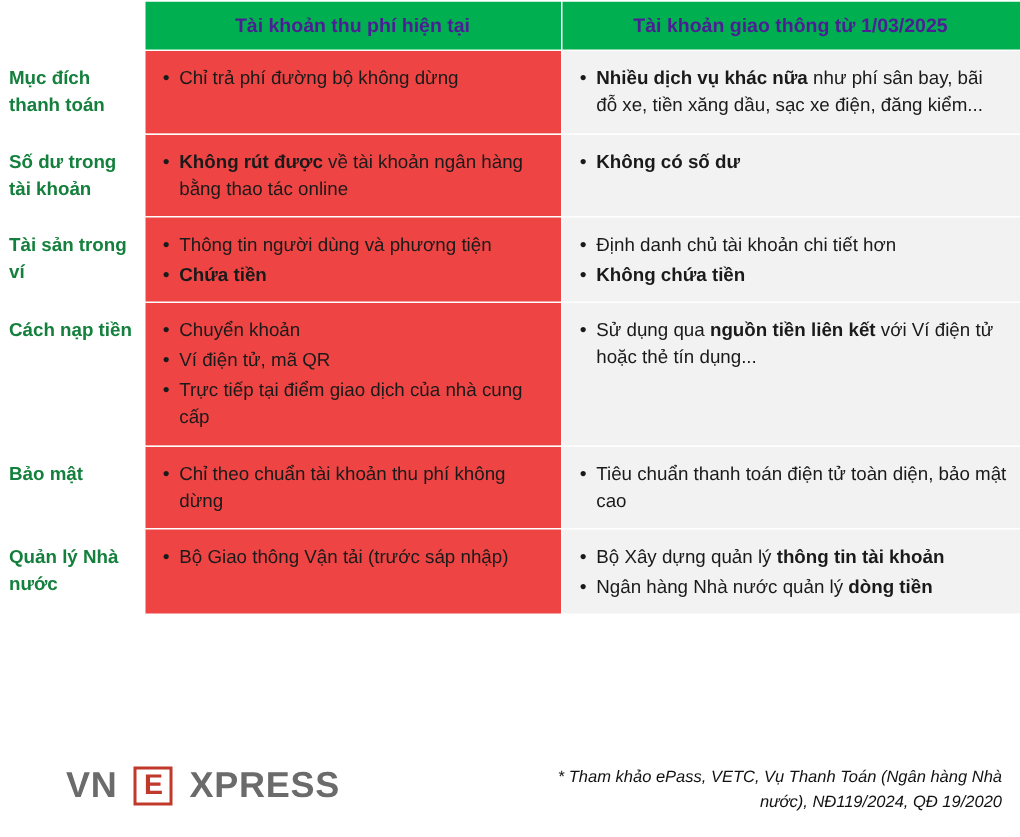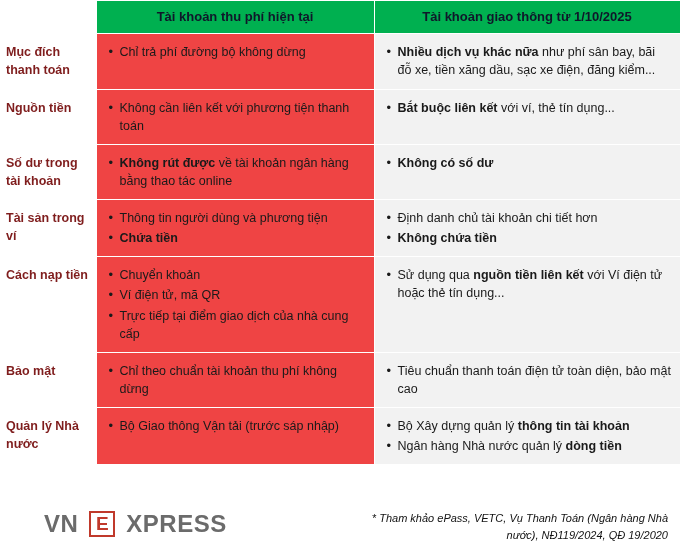--- a/index.html
+++ b/index.html
@@ -24,21 +24,21 @@
     width: 680px;
     border-collapse: collapse;
     table-layout: fixed;
   }
   table.compare col.c0 { width: 96px; }
   table.compare col.c1 { width: 278px; }
   table.compare col.c2 { width: 306px; }
 
   thead th {
     background: #00b050;
-    color: #0f172a;
+    color: #4c1d95;
     font-size: 13px;
     font-weight: bold;
     text-align: center;
     padding: 8px 6px;
     border: 1px solid #ffffff;
     line-height: 1.25;
   }
   thead th.blank {
     background: #ffffff;
     border: none;
@@ -49,21 +49,21 @@
     font-size: 12.5px;
     line-height: 1.45;
     border-bottom: 1px solid #ffffff;
     border-right: 1px solid #ffffff;
     padding: 9px 8px 9px 10px;
   }
   tbody td.rowlabel {
     background: #ffffff;
     font-weight: bold;
     font-size: 12.5px;
-    color: #7f1d1d;
+    color: #15803d;
     padding-left: 6px;
     padding-right: 4px;
   }
   tbody td.cell {
     background: #ef4444;
   }
   tbody td.cell.right {
     background: #f2f2f2;
   }
   ul.bullets {
@@ -145,47 +145,34 @@
   <table class="compare">
     <colgroup>
       <col class="c0">
         <col class="c1">
         <col class="c2">
     </colgroup>
     <thead>
       <tr>
         <th class="blank"></th>
         <th>Tài khoản thu phí hiện tại</th>
-        <th>Tài khoản giao thông từ 1/10/2025</th>
+        <th>Tài khoản giao thông từ 1/03/2025</th>
       </tr>
     </thead>
     <tbody id="tbody">
         <tr>
           <td class="rowlabel">Mục đích thanh toán</td>
           <td class="cell">
             <ul class="bullets">
               <li><span>Chỉ trả phí đường bộ không dừng</span></li>
             </ul>
           </td>
           <td class="cell right">
             <ul class="bullets">
               <li><span class="b">Nhiều dịch vụ khác nữa </span><span>như phí sân bay, bãi đỗ xe, tiền xăng dầu, sạc xe điện, đăng kiểm...</span></li>
-            </ul>
-          </td>
-        </tr>
-        <tr>
-          <td class="rowlabel">Nguồn tiền</td>
-          <td class="cell">
-            <ul class="bullets">
-              <li><span>Không cần liên kết với phương tiện thanh toán</span></li>
-            </ul>
-          </td>
-          <td class="cell right">
-            <ul class="bullets">
-              <li><span class="b">Bắt buộc liên kết </span><span>với ví, thẻ tín dụng...</span></li>
             </ul>
           </td>
         </tr>
         <tr>
           <td class="rowlabel">Số dư trong tài khoản</td>
           <td class="cell">
             <ul class="bullets">
               <li><span class="b">Không rút được </span><span>về tài khoản ngân hàng bằng thao tác online</span></li>
             </ul>
           </td>

